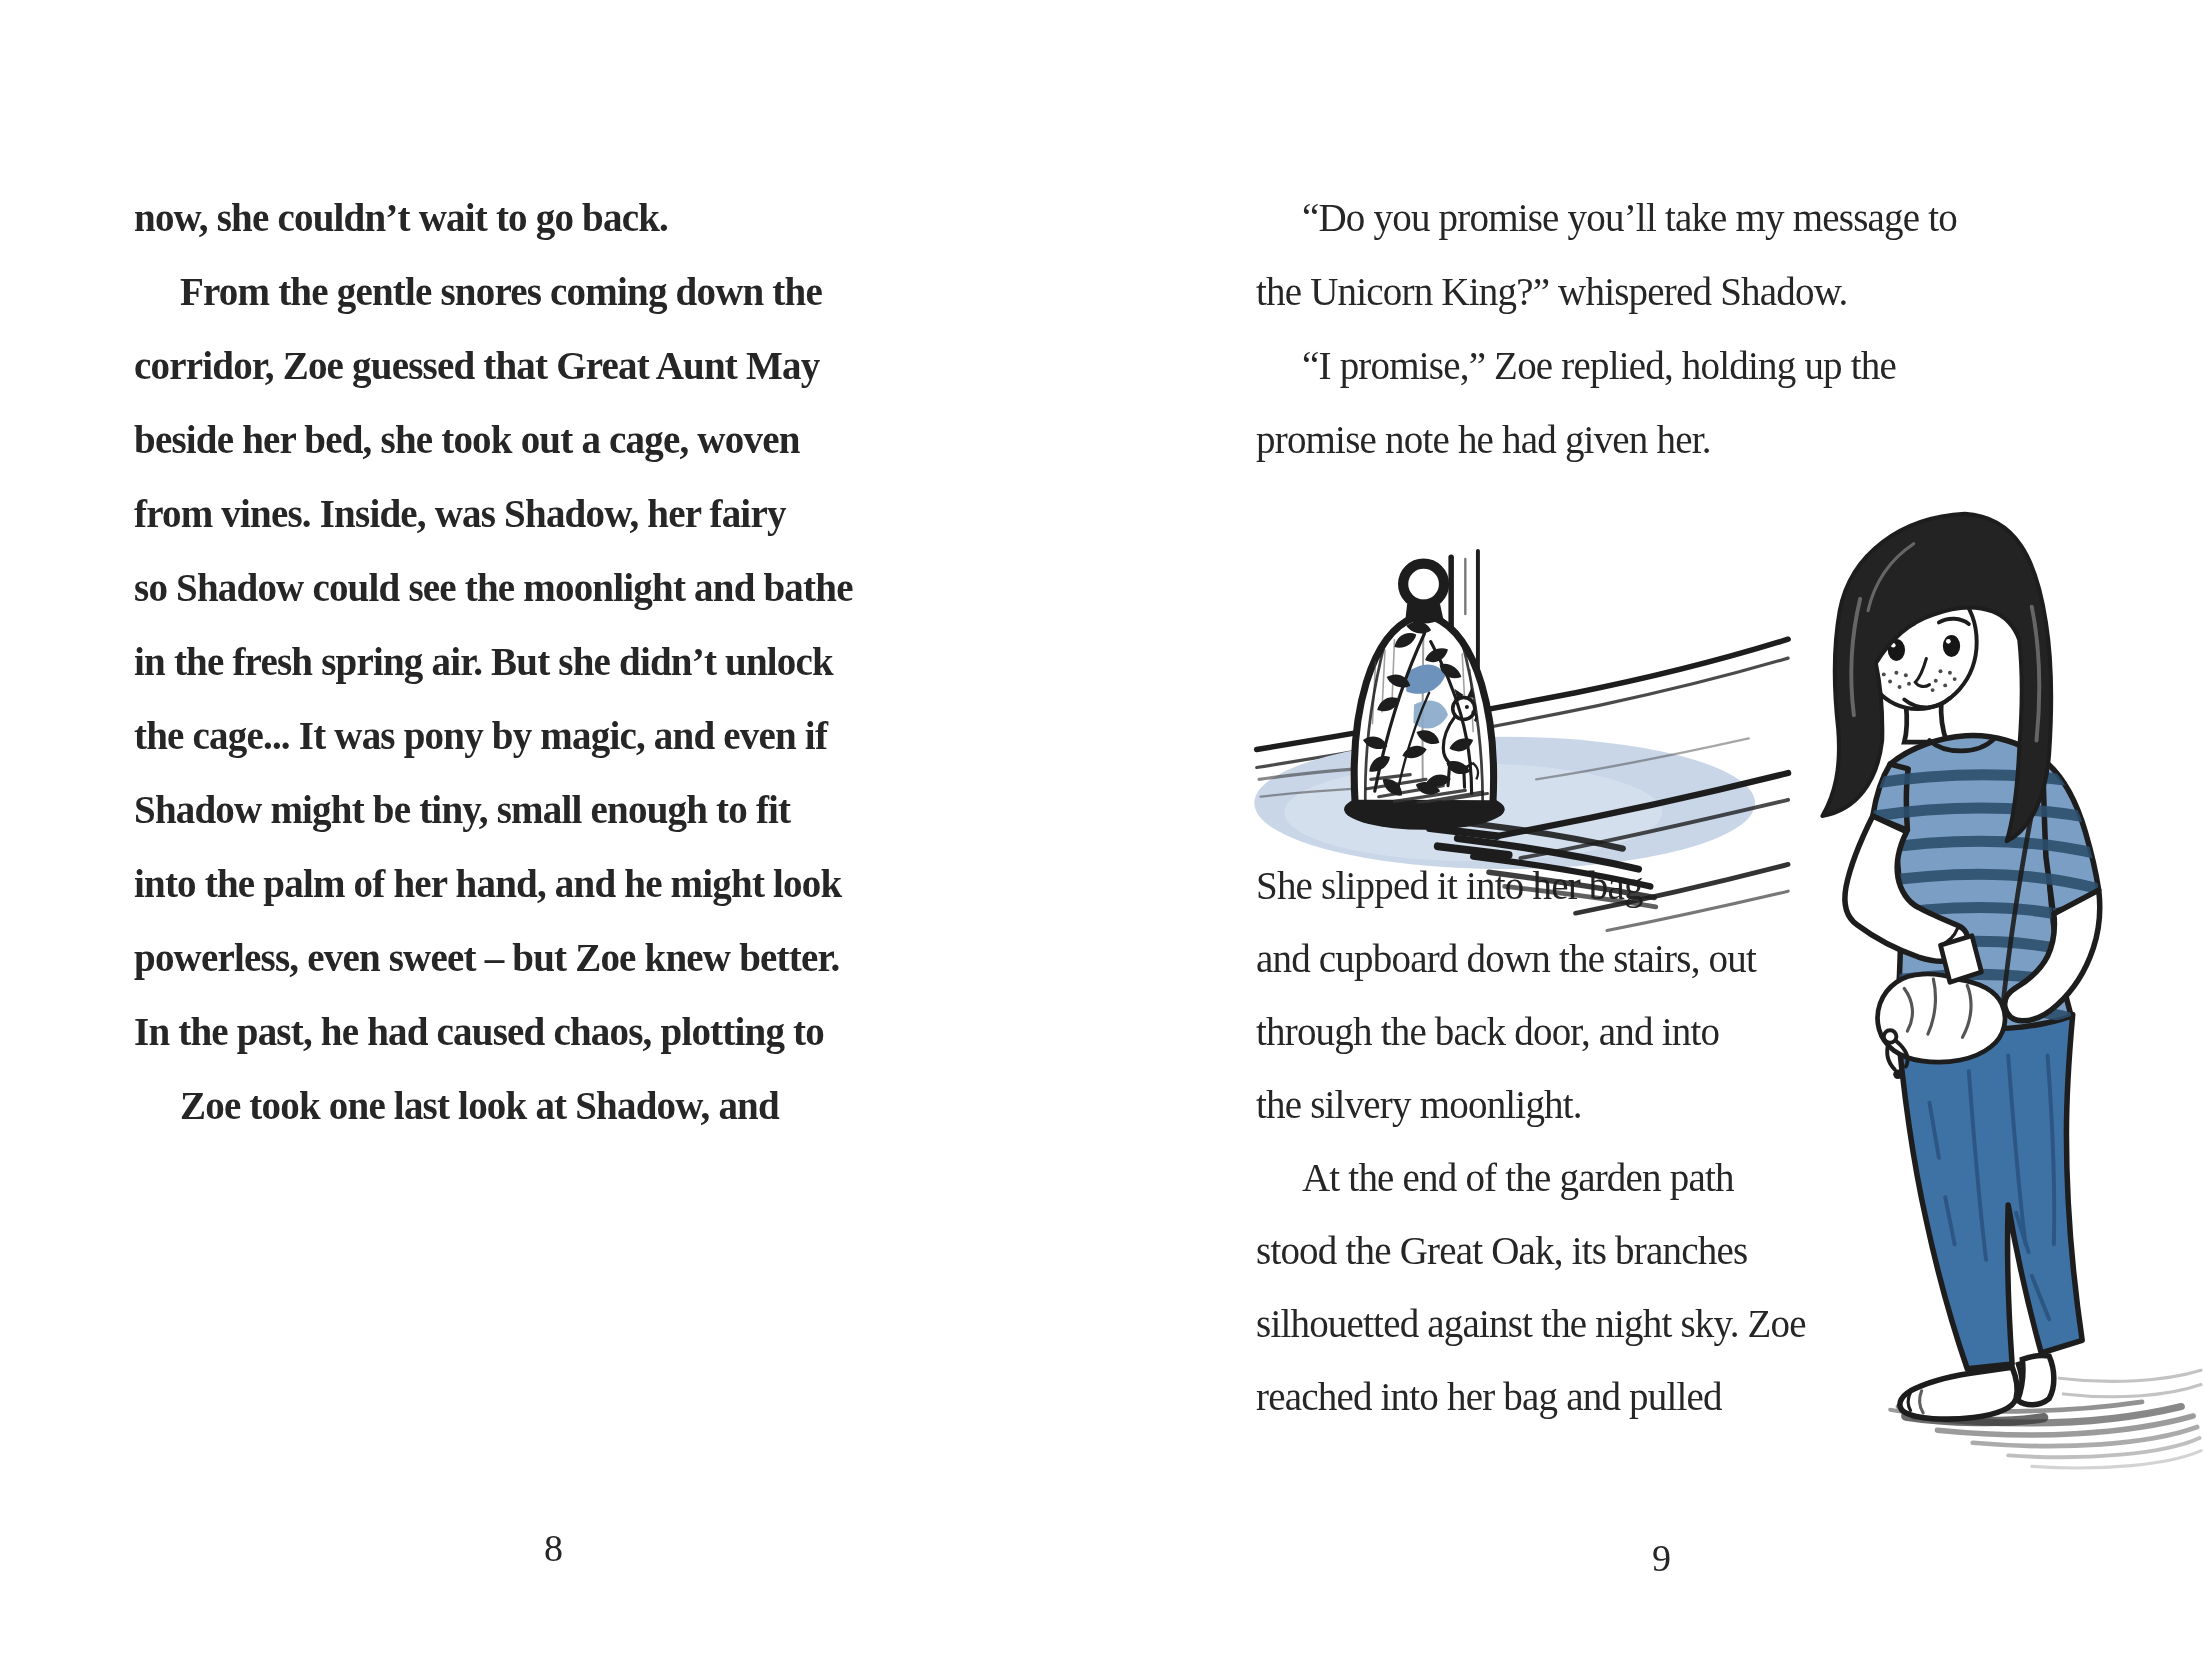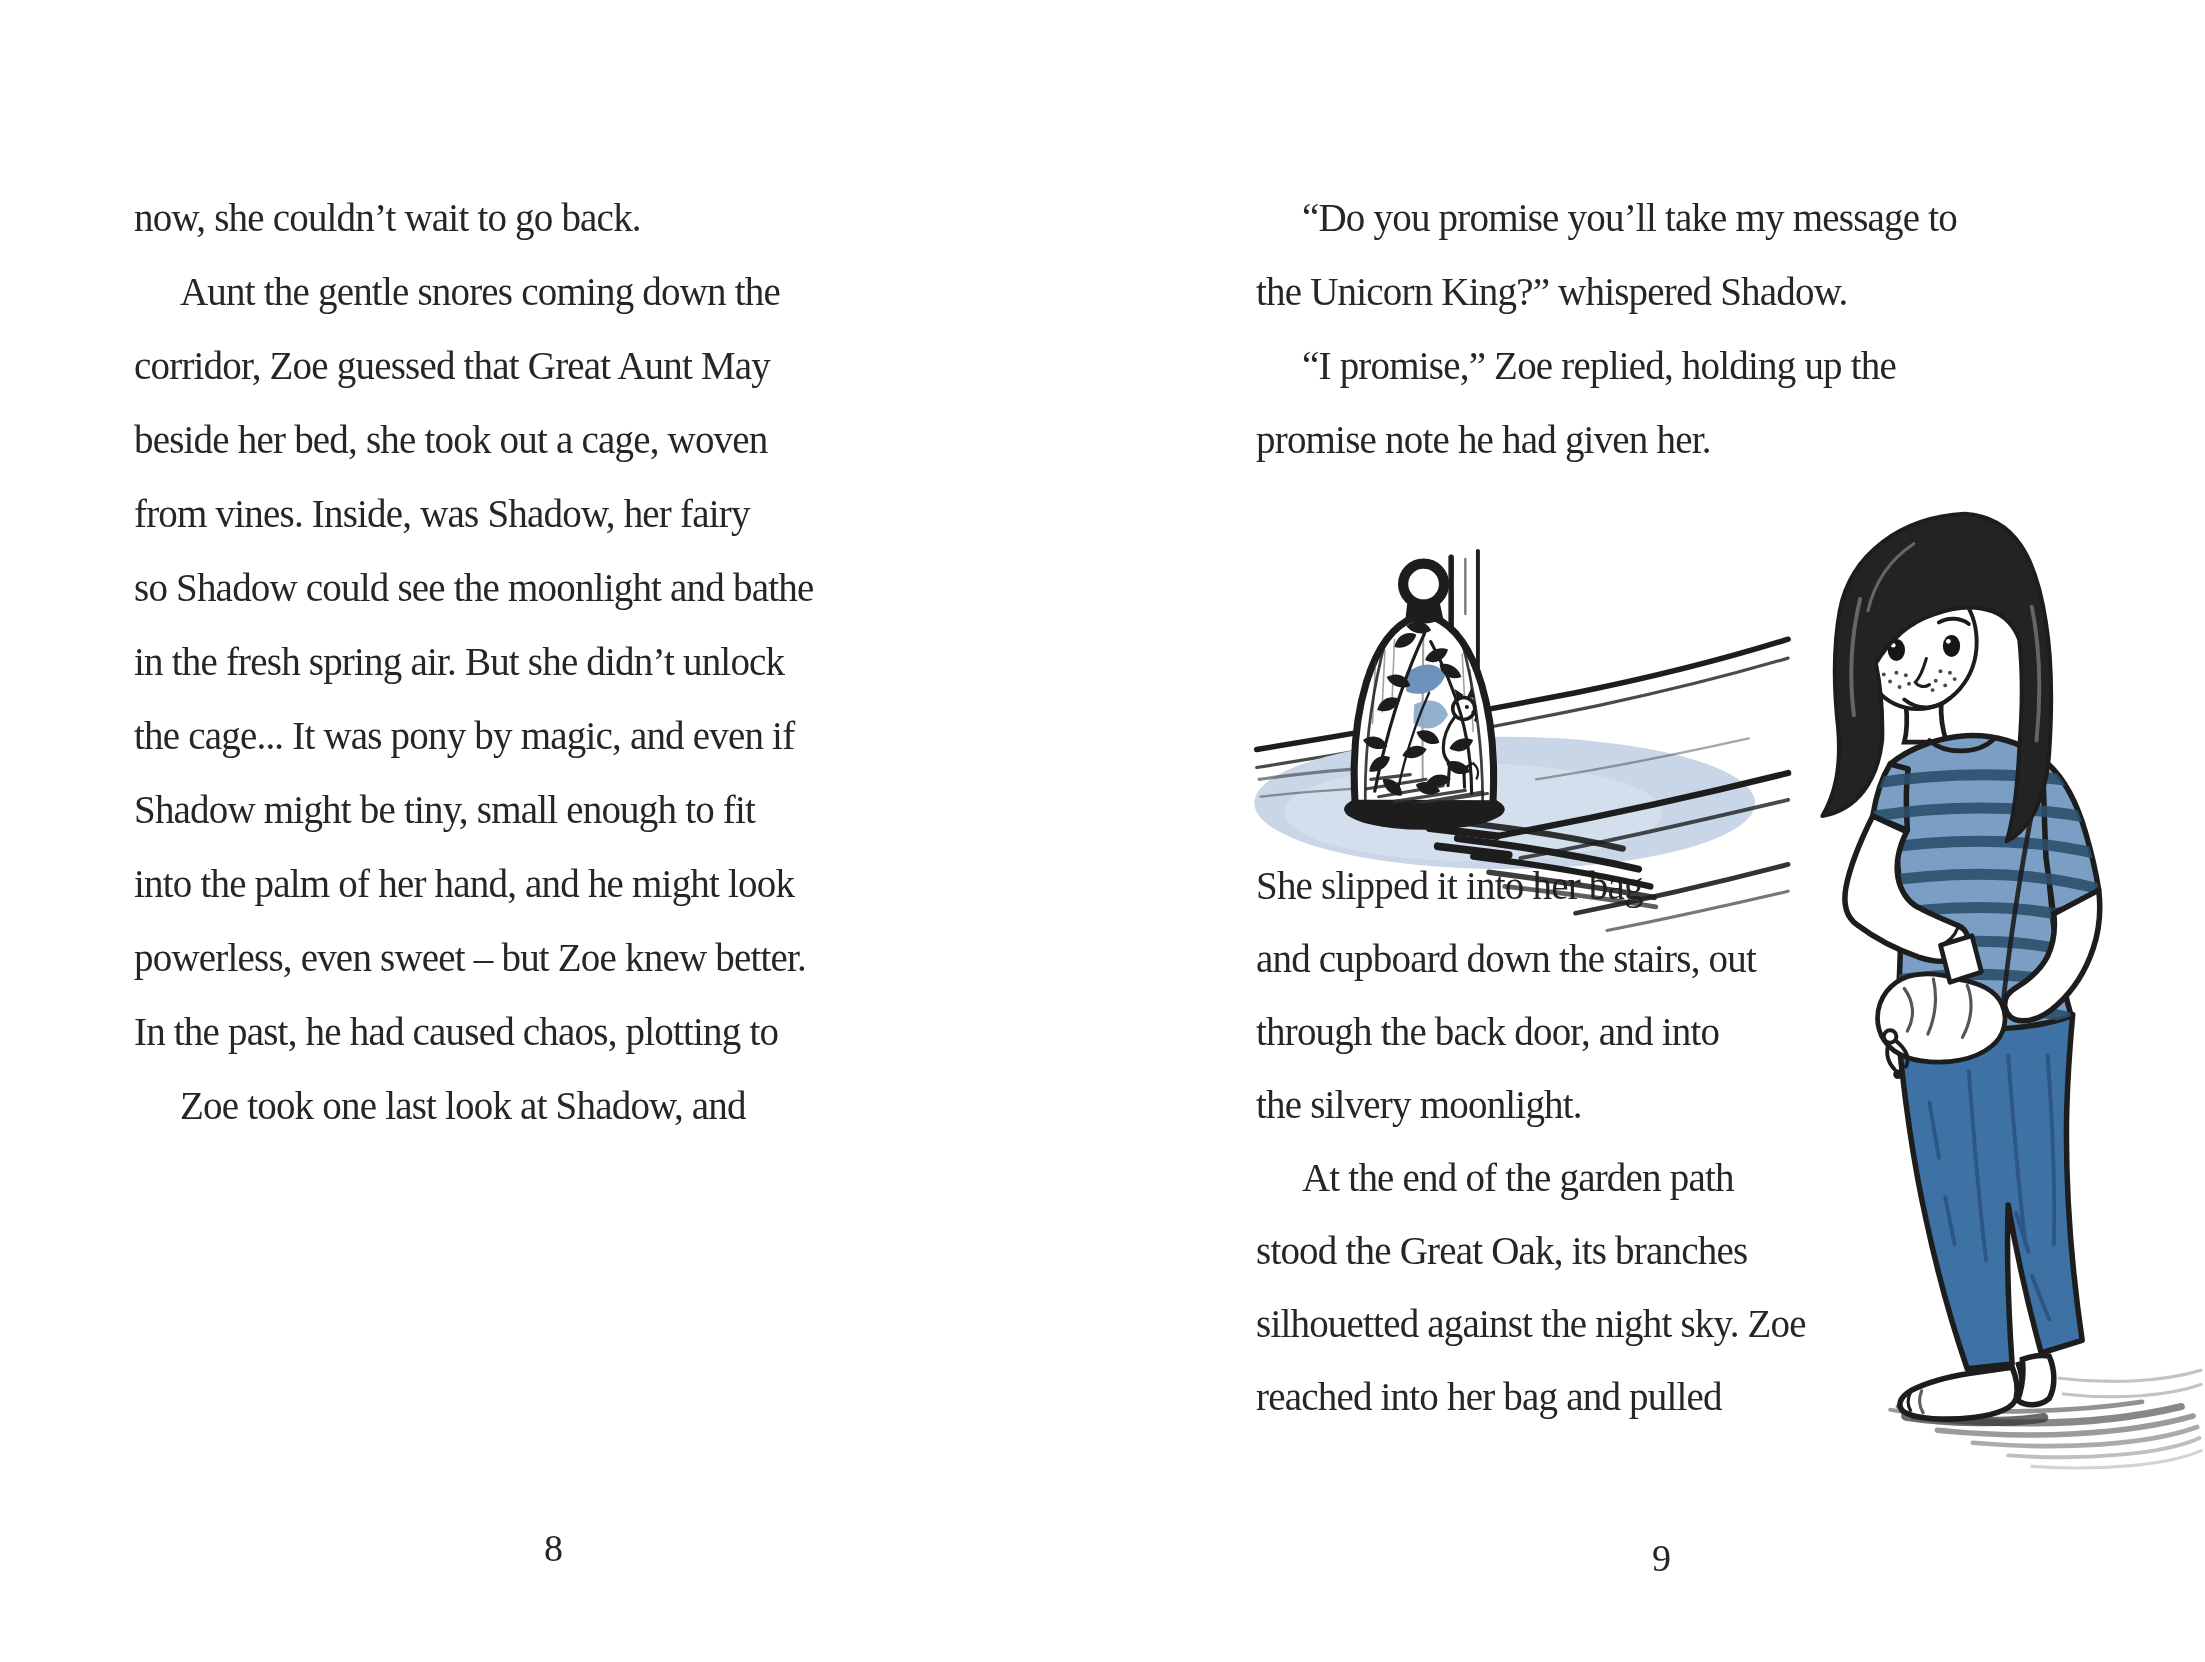--- a/index.html
+++ b/index.html
@@ -11,33 +11,33 @@
   .col{position:absolute;}
   .line{
     white-space:nowrap;font-size:39px;line-height:74px;height:74px;
     letter-spacing:-0.8px;
   }
   #rbottom .line{line-height:73px;height:73px;}
   .indent{text-indent:46px;}
   .pagenum{position:absolute;font-size:38px;text-align:center;letter-spacing:0;}
   #pn8{left:134px;top:1526px;width:839px;}
   #pn9{left:1256px;top:1536px;width:811px;}
-  #leftcol{left:134px;top:181px;width:882px;}
+  #leftcol{left:134px;top:181px;width:882px;font-weight:bold;}
   #rtop{left:1256px;top:181px;width:835px;}
   #rbottom{left:1256px;top:849px;width:662px;}
   svg.illust{position:absolute;display:block;}
   #cage-svg{left:1237px;top:543px;}
   #girl-svg{left:1772px;top:504px;}
 </style>
 </head>
 <body>
 
 <section id="leftcol" class="col">
   <div class="line">now, she couldn’t wait to go back.</div>
-  <div class="line indent">Aunt the gentle snores coming down the</div>
+  <div class="line indent">From the gentle snores coming down the</div>
   <div class="line">corridor, Zoe guessed that Great Aunt May</div>
   <div class="line">beside her bed, she took out a cage, woven</div>
   <div class="line">from vines. Inside, was Shadow, her fairy</div>
   <div class="line">so Shadow could see the moonlight and bathe</div>
   <div class="line">in the fresh spring air. But she didn’t unlock</div>
   <div class="line">the cage... It was pony by magic, and even if</div>
   <div class="line">Shadow might be tiny, small enough to fit</div>
   <div class="line">into the palm of her hand, and he might look</div>
   <div class="line">powerless, even sweet – but Zoe knew better.</div>
   <div class="line">In the past, he had caused chaos, plotting to</div>

